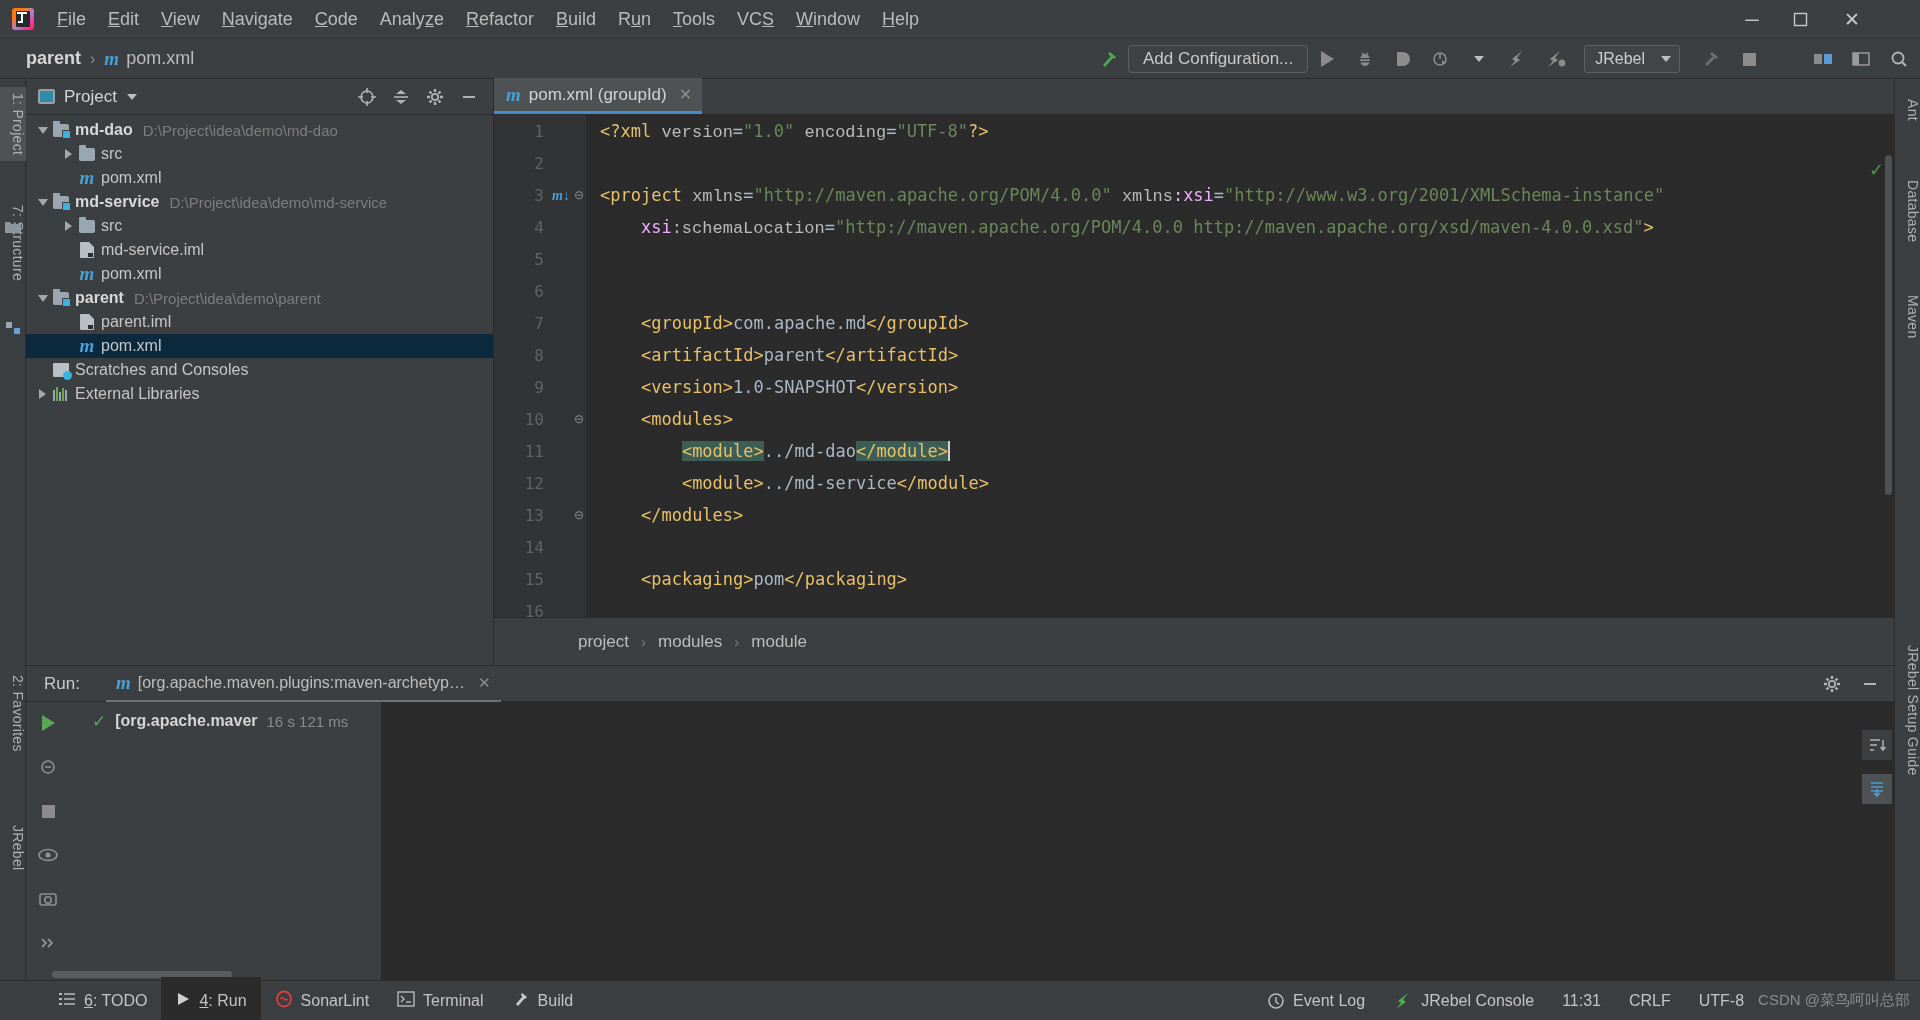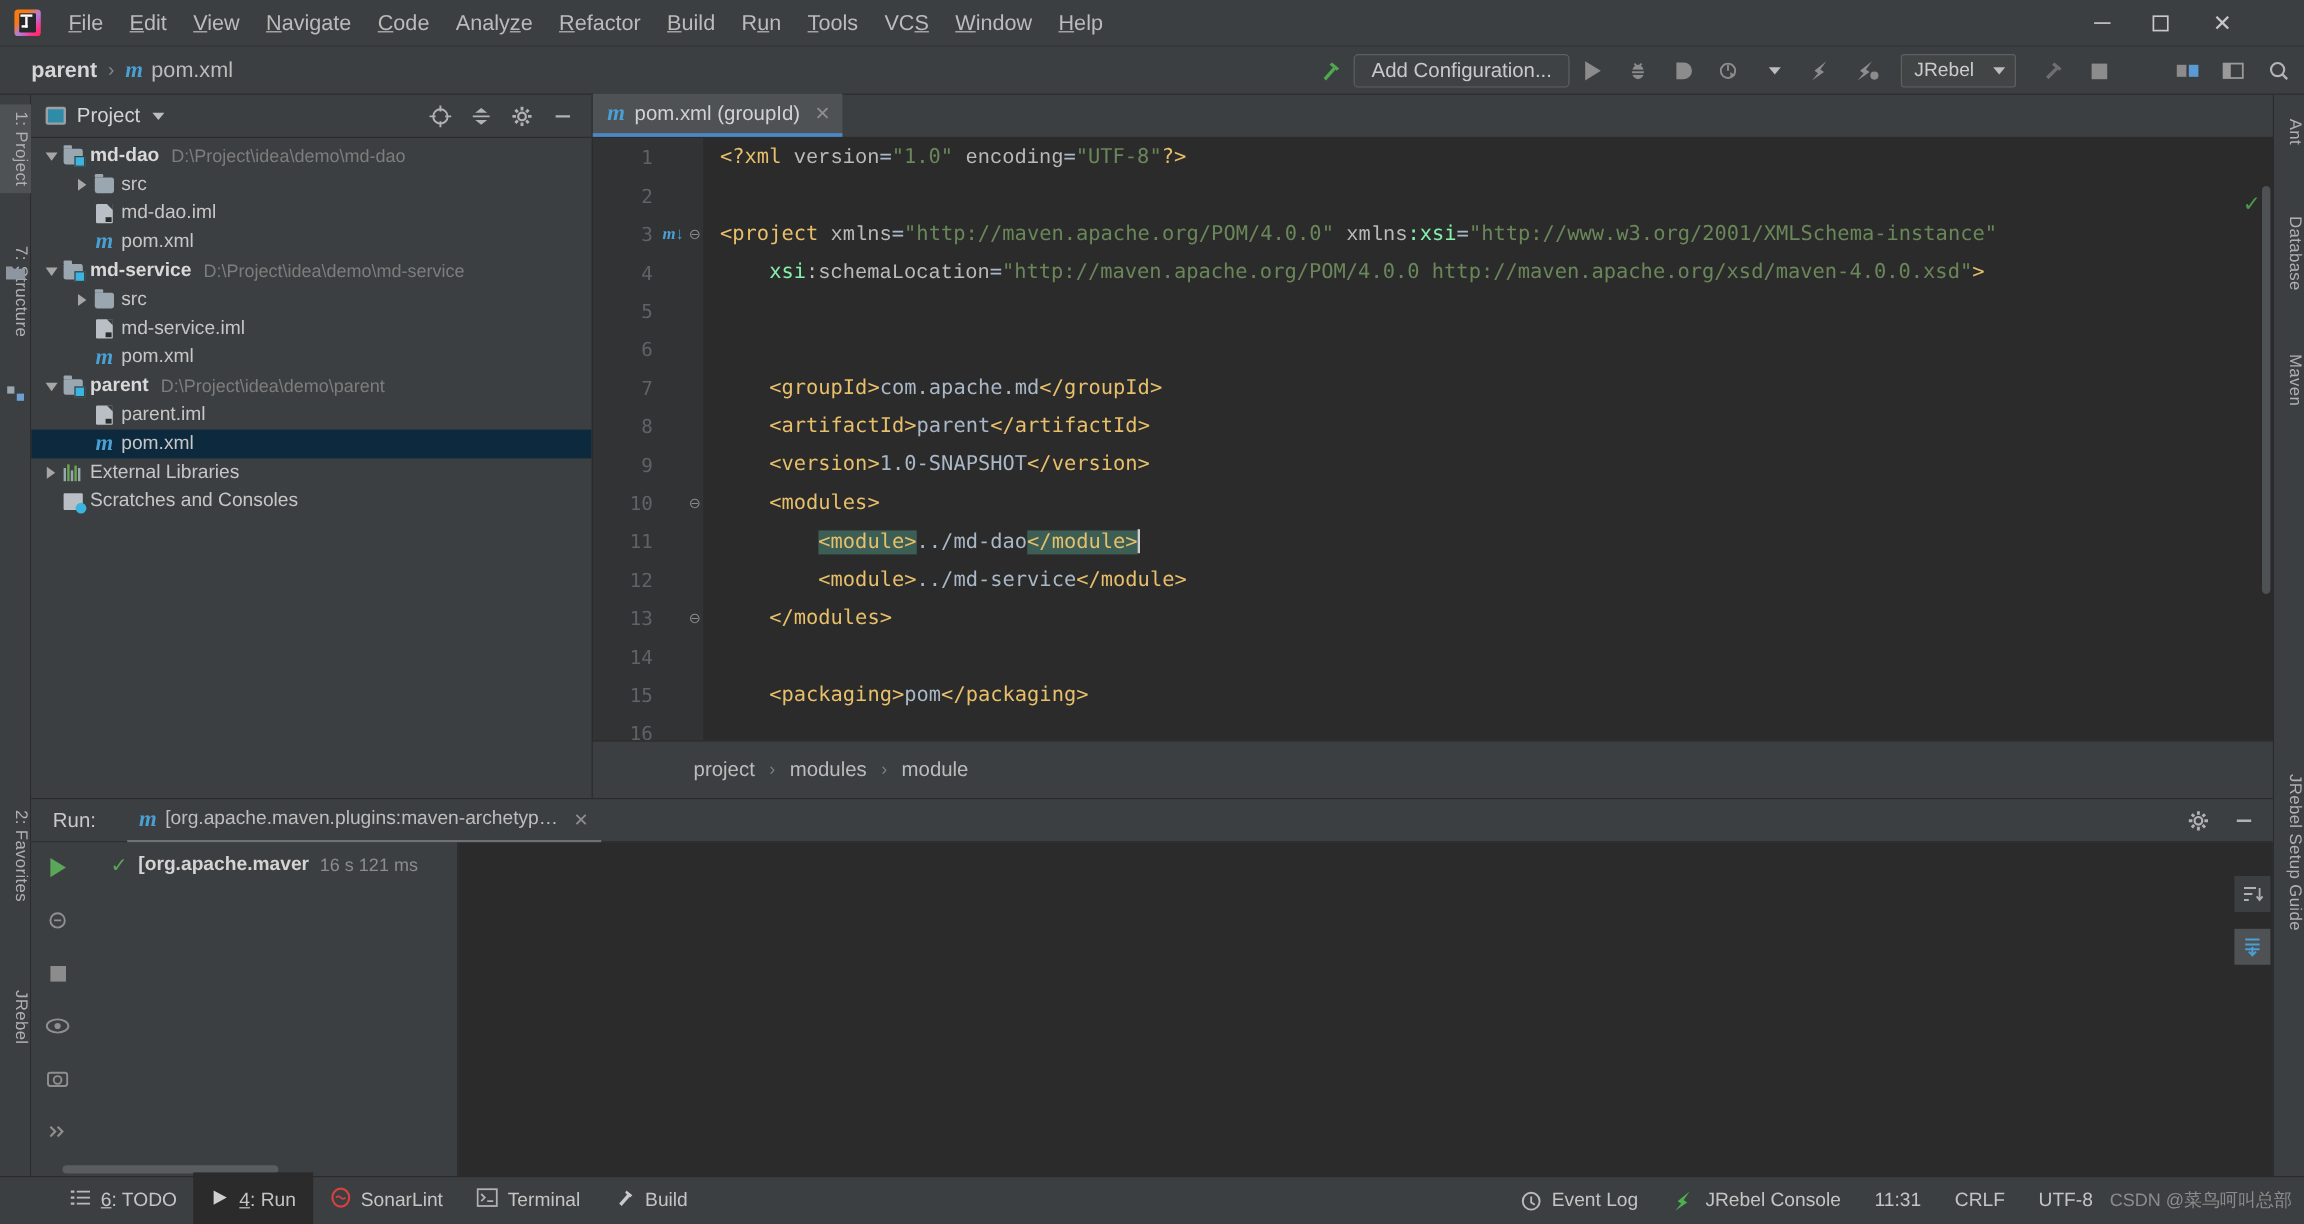--- a/index.html
+++ b/index.html
@@ -141,21 +141,21 @@
   .gutter { position:absolute; left:0; top:0; bottom:0; width:92px; background:#313335; }
   .codelines { position:absolute; left:0; top:0; right:0; bottom:0; }
   .cline { height: 32px; display:flex; align-items:center; }
   .lnum { width: 56px; text-align:right; color:#606366; font-size:16px;
           font-family:"DejaVu Sans Mono", monospace; padding-right: 6px; }
   .lmark { width: 22px; text-align:center; }
   .fold { width: 14px; text-align:center; color:#8a8a8a; font-size: 12px; }
   .ctext { font-family:"DejaVu Sans Mono", monospace; font-size:17px; white-space:pre; padding-left: 14px; color:#a9b7c6; }
   .t-tag  { color:#e8bf6a; }
   .t-attr { color:#bababa;font-family:Liberation Mono, monospace; }
-  .t-ns   { color:#86efac; }
+  .t-ns   { color:#f0abfc; }
   .t-str  { color:#6a8759; }
   .t-txt  { color:#a9b7c6; }
   .t-pi   { color:#e8bf6a; }
   .hl { background:#3c5e55; }
   .caret-bar { display:inline-block; width:2px; height:20px; background:#d0d0d0; vertical-align:-4px; }
 
   .breadcrumbs-bottom {
     position:absolute; left:0; right:0; bottom:0; height:48px; background:#3c3f41;
     display:flex; align-items:center; padding-left: 84px; border-top:1px solid #2b2b2b;
   }
@@ -417,27 +417,20 @@
             <span class="caret-r"></span>
           </span>
           <span class="tico">
             <span class="folder"></span>
           </span>
           <span class="tlabel">src</span>
         </div>
         <div class="trow" style="padding-left: 34px;">
           <span class="tarrow"></span>
           <span class="tico">
-            <span class="imlico"></span>
-          </span>
-          <span class="tlabel">md-dao.iml</span>
-        </div>
-        <div class="trow" style="padding-left: 34px;">
-          <span class="tarrow"></span>
-          <span class="tico">
             <span class="m-icon">m</span>
           </span>
           <span class="tlabel">pom.xml</span>
         </div>
         <div class="trow" style="padding-left: 8px;">
           <span class="tarrow">
             <span class="caret-d"></span>
           </span>
           <span class="tico">
             <span class="folder mod"></span>
@@ -484,42 +477,42 @@
             <span class="imlico"></span>
           </span>
           <span class="tlabel">parent.iml</span>
         </div>
         <div class="trow sel" style="padding-left: 34px;">
           <span class="tarrow"></span>
           <span class="tico">
             <span class="m-icon">m</span>
           </span>
           <span class="tlabel">pom.xml</span>
+        </div>
+        <div class="trow" style="padding-left: 8px;">
+          <span class="tarrow"></span>
+          <span class="tico">
+            <span class="scr"></span>
+          </span>
+          <span class="tlabel">Scratches and Consoles</span>
         </div>
         <div class="trow" style="padding-left: 8px;">
           <span class="tarrow">
             <span class="caret-r"></span>
           </span>
           <span class="tico">
             <span class="libico">
               <i style="height:11px"></i>
               <i style="height:14px;background:#6aa84f"></i>
               <i style="height:9px"></i>
               <i style="height:13px;background:#6aa84f"></i>
               <i style="height:11px"></i>
             </span>
           </span>
           <span class="tlabel">External Libraries</span>
-        </div>
-        <div class="trow" style="padding-left: 8px;">
-          <span class="tarrow"></span>
-          <span class="tico">
-            <span class="scr"></span>
-          </span>
-          <span class="tlabel">Scratches and Consoles</span>
         </div>
       </div>
   </div>
 
   <div class="editor-area">
     <div class="tabbar">
       <div class="etab">
         <span class="m-icon">m</span>
         <span class="lbl">pom.xml (groupId)</span>
         <span class="x">✕</span>

